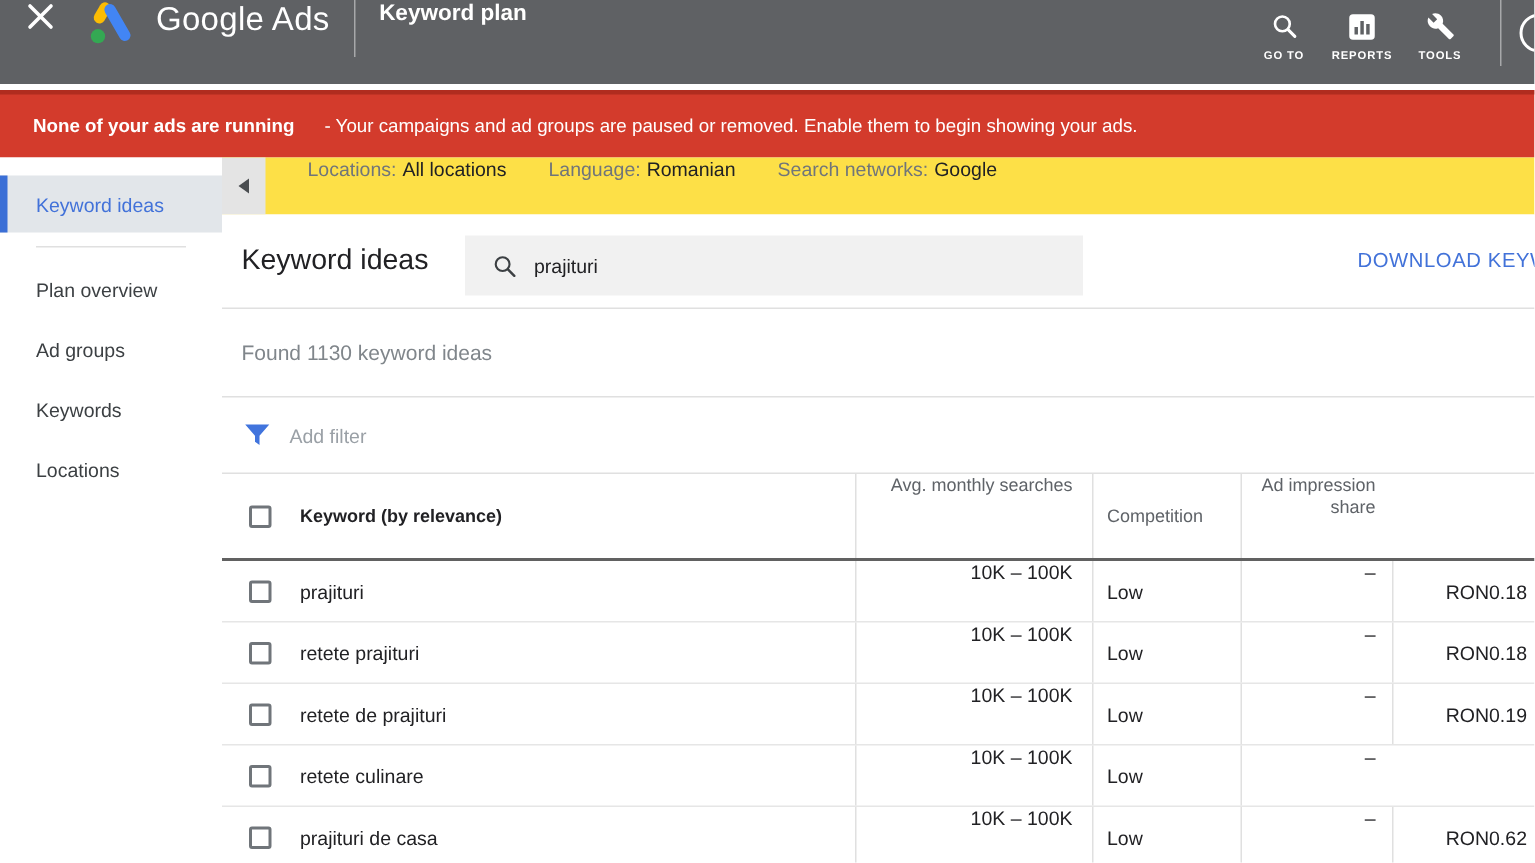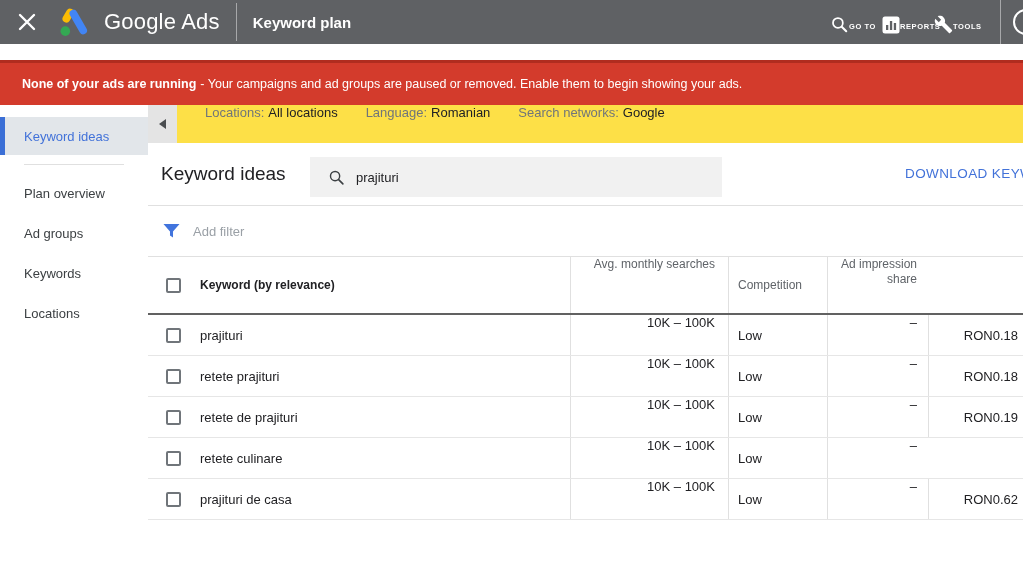--- a/index.html
+++ b/index.html
@@ -1,38 +1,38 @@
 <!DOCTYPE html>
 <html><head>
 <meta charset="utf-8">
 <style>
   * { margin:0; padding:0; box-sizing:border-box; }
   html,body { width:1023px; height:575px; overflow:hidden; background:#fff;
               font-family:"Liberation Sans", sans-serif; position:relative; }
 
   
-  .topbar { position:absolute; left:0; top:0; width:1023px; height:44px;
-            background:#5f6164; display:flex; align-items:center; overflow:hidden; }
+  .topbar { position:absolute; left:0; top:0; width:1023px; height:56px;
+            background:#5f6164; display:flex; align-items:flex-start; overflow:hidden; }
   .close-btn { width:22px; height:22px; margin-left:16px; cursor:pointer; display:flex; align-items:center; justify-content:center; }
   .logo { margin-left:20px; display:flex; align-items:center; }
   .brand { color:#fff; font-size:22px; margin-left:12px; letter-spacing:.2px; font-weight:400; }
   .tb-divider { width:1px; height:38px; background:rgba(255,255,255,.45); margin:0 16px; }
   .tb-title { color:#fff; font-size:15px; font-weight:700; }
   .tb-right { margin-left:auto; display:flex; align-items:center; }
-  .tb-nav-item { width:52px; display:flex; flex-direction:row; align-items:center; cursor:pointer; padding-top:4px; }
+  .tb-nav-item { width:52px; display:flex; flex-direction:column; align-items:center; cursor:pointer; padding-top:4px; }
   .tb-nav-item .ic { height:20px; display:flex; align-items:flex-end; }
   .tb-nav-label { color:#fff; font-size:7.5px; letter-spacing:.6px; margin-top:5px; font-weight:700; }
   .tb-divider2 { width:1px; height:44px; background:rgba(255,255,255,.45); margin:0 12px 0 14px; }
   .partial-circle { width:26px; height:26px; border:2.5px solid #fff; border-radius:50%; margin-right:-16px; flex:none; }
 
   
   .alert { position:absolute; left:0; top:60px; width:1023px; height:45px;
            background:#d33b2c; border-top:3px solid #b02c1f; color:#fff;
            font-size:12.5px; display:flex; align-items:center; padding-left:22px; white-space:nowrap; }
-  .alert b { font-weight:700; margin-right:4px; }
+  .alert b { font-weight:700; margin-right:20px; }
 
   
   .sidebar { position:absolute; left:0; top:105px; width:148px; bottom:0; background:#fff; }
   .side-item { height:40px; display:flex; align-items:center; padding-left:24px;
                font-size:13px; color:#3c4043; cursor:pointer; position:relative; }
   .side-item.selected { background:#e2e6ea; color:#4272d9; height:38px; margin-top:12px; }
   .side-item.selected::before { content:""; position:absolute; left:0; top:0; bottom:0; width:5px; background:#3b6fd6; }
   .side-sep { height:1px; background:#e0e0e0; margin:9px 24px 8px 24px; }
 
   
@@ -180,20 +180,23 @@
     <div class="search-box">
       <svg style="margin-left:18px" width="17" height="17" viewBox="0 0 24 24">
           <circle cx="10" cy="10" r="6.5" fill="none" stroke="#3c4043" stroke-width="2"></circle>
           <path d="M15 15 L21 21" stroke="#3c4043" stroke-width="2.3" stroke-linecap="round"></path>
         </svg>
       <input type="text" value="prajituri" style="">
     </div>
     <div class="download-link">DOWNLOAD KEYW</div>
   </div>
 
+  <div class="found-row">
+    <span>Found 1130 keyword ideas</span>
+  </div>
 
   <div class="filter-row">
     <svg width="17" height="16" viewBox="0 0 18 16">
         <path d="M0.5 0.5 H17.5 L10.6 8.6 V15 L7.4 12.7 V8.6 Z" fill="#4174dd"></path>
       </svg>
     <span class="add-filter">Add filter</span>
   </div>
 
   <div class="thead">
     <div class="c-key">

